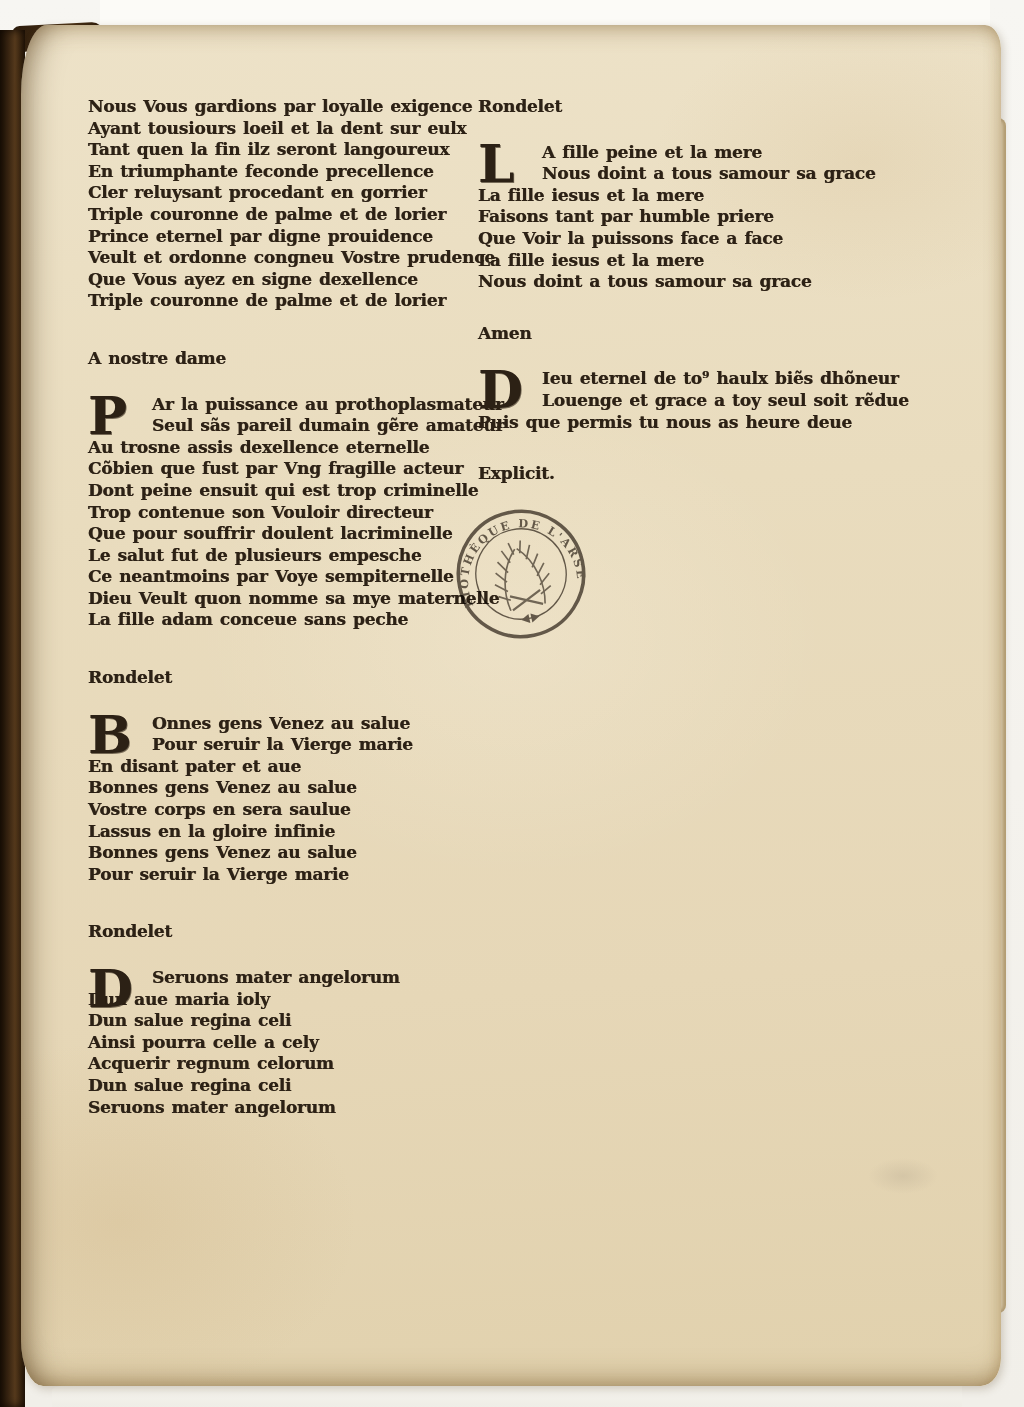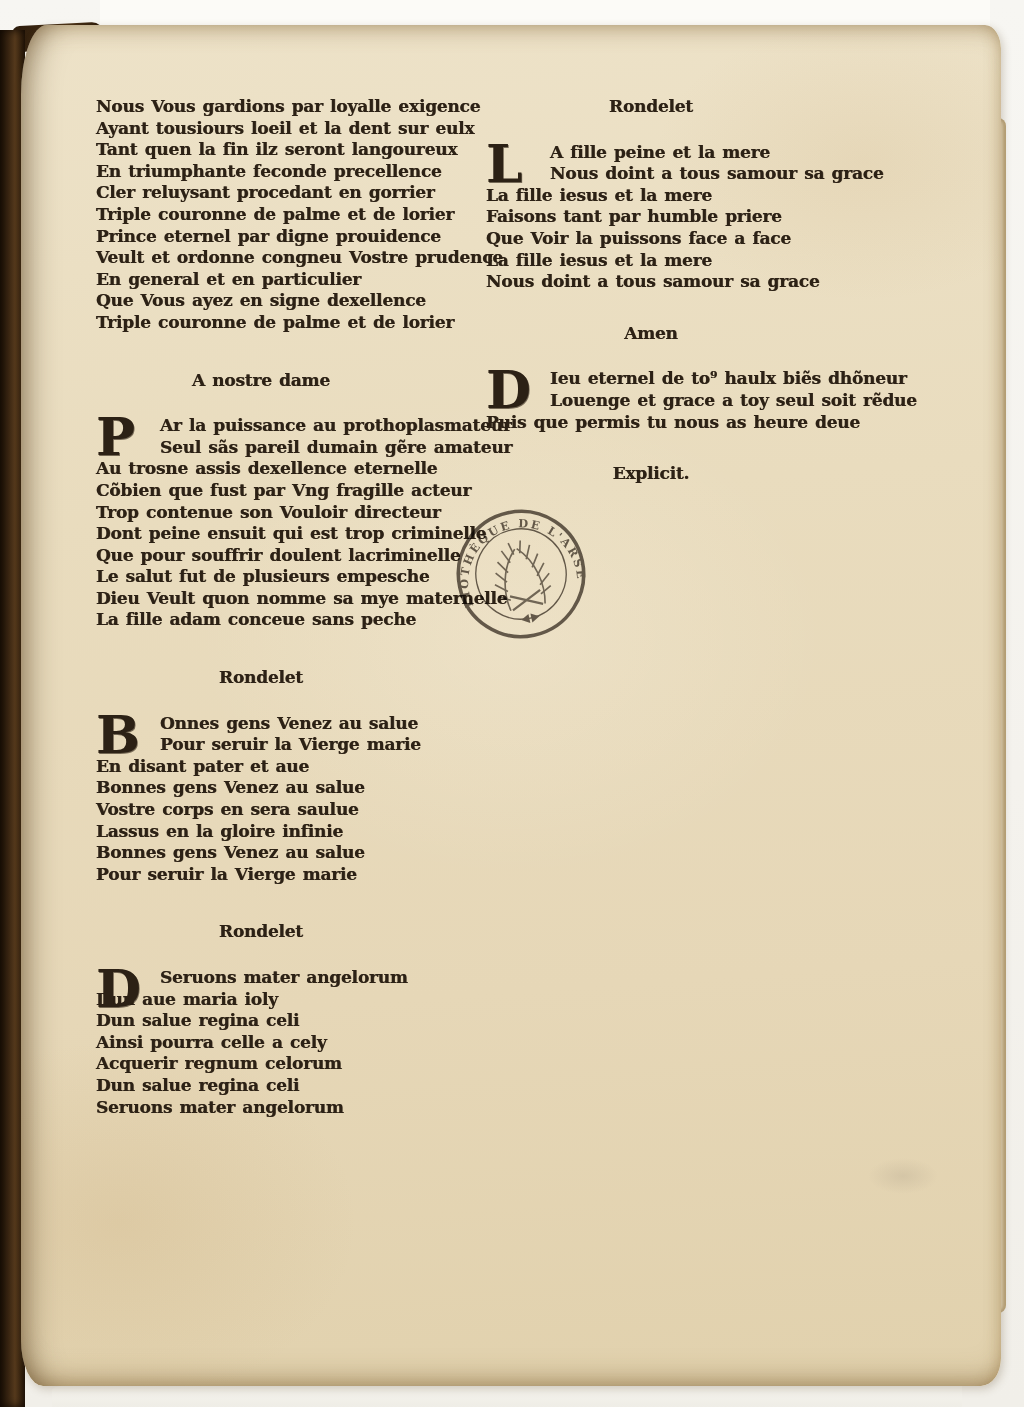--- a/index.html
+++ b/index.html
@@ -34,30 +34,30 @@
         box-shadow:
           inset 20px 0 30px -14px rgba(70,45,15,.5),
           inset -8px 0 16px -8px rgba(140,105,50,.35),
           inset 0 16px 26px -16px rgba(140,105,50,.45),
           inset 0 -20px 30px -18px rgba(120,85,35,.5),
           2px 3px 8px rgba(90,70,40,.25);}
 
   
   .col{position:absolute;color:#2c2115;font-weight:bold;font-size:17px;line-height:21.6px;
        letter-spacing:-0.2px;word-spacing:1.5px;
-       text-shadow:0.4px 0.4px 0 rgba(40,28,15,.55), -0.2px 0 0 rgba(40,28,15,.3);margin-left:8px;}
+       text-shadow:0.4px 0.4px 0 rgba(40,28,15,.55), -0.2px 0 0 rgba(40,28,15,.3);}
   .col-left{left:88px;top:96px;width:392px;}
   .col-right{left:478px;top:96px;width:330px;}
   .line{white-space:nowrap;height:21.6px;}
   .stanza{position:relative;margin:0;}
   .stanza .indented{padding-left:64px;}
   .dropcap{position:absolute;left:0;top:0;width:60px;height:42px;
            font-size:52px;line-height:44px;
            text-shadow:0.8px 0.8px 0 rgba(40,28,15,.6);}
-  .heading{text-align:center;margin:36px 0 24px;}
+  .heading{text-align:left;margin:36px 0 24px;}
   .col-left .heading{width:330px;}
   .col-right .heading{margin:30px 0 24px;}
   .heading:first-child{margin-top:0;}
 
   
   .stamp{position:absolute;left:444px;top:497px;width:154px;height:154px;
          opacity:.82;transform:rotate(-12deg);mix-blend-mode:multiply;}
   .smudge{position:absolute;left:868px;top:1158px;width:70px;height:36px;
           background:radial-gradient(closest-side,rgba(120,108,95,.14),transparent);}
 </style>
@@ -76,35 +76,35 @@
   <div class="col col-left">
       <div class="stanza">
         <div class="line">Nous Vous gardions par loyalle exigence</div>
         <div class="line">Ayant tousiours loeil et la dent sur eulx</div>
         <div class="line">Tant quen la fin ilz seront langoureux</div>
         <div class="line">En triumphante feconde precellence</div>
         <div class="line">Cler reluysant procedant en gorrier</div>
         <div class="line">Triple couronne de palme et de lorier</div>
         <div class="line">Prince eternel par digne prouidence</div>
         <div class="line">Veult et ordonne congneu Vostre prudence</div>
-        <div class="line">En general et en particulier</div>
         <div class="line">Que Vous ayez en signe dexellence</div>
         <div class="line">Triple couronne de palme et de lorier</div>
       </div>
       <div class="heading">A nostre dame</div>
       <div class="stanza">
         <span class="dropcap">P</span>
         <div class="line indented">Ar la puissance au prothoplasmateur</div>
         <div class="line indented">Seul sãs pareil dumain gẽre amateur</div>
         <div class="line">Au trosne assis dexellence eternelle</div>
         <div class="line">Cõbien que fust par Vng fragille acteur</div>
+        <div class="line">Dont peine ensuit qui est trop criminelle</div>
         <div class="line">Trop contenue son Vouloir directeur</div>
-        <div class="line">Dont peine ensuit qui est trop criminelle</div>
         <div class="line">Que pour souffrir doulent lacriminelle</div>
         <div class="line">Le salut fut de plusieurs empesche</div>
+        <div class="line">Ce neantmoins par Voye sempiternelle</div>
         <div class="line">Dieu Veult quon nomme sa mye maternelle</div>
         <div class="line">La fille adam conceue sans peche</div>
       </div>
       <div class="heading">Rondelet</div>
       <div class="stanza">
         <span class="dropcap">B</span>
         <div class="line indented">Onnes gens Venez au salue</div>
         <div class="line indented">Pour seruir la Vierge marie</div>
         <div class="line">En disant pater et aue</div>
         <div class="line">Bonnes gens Venez au salue</div>

